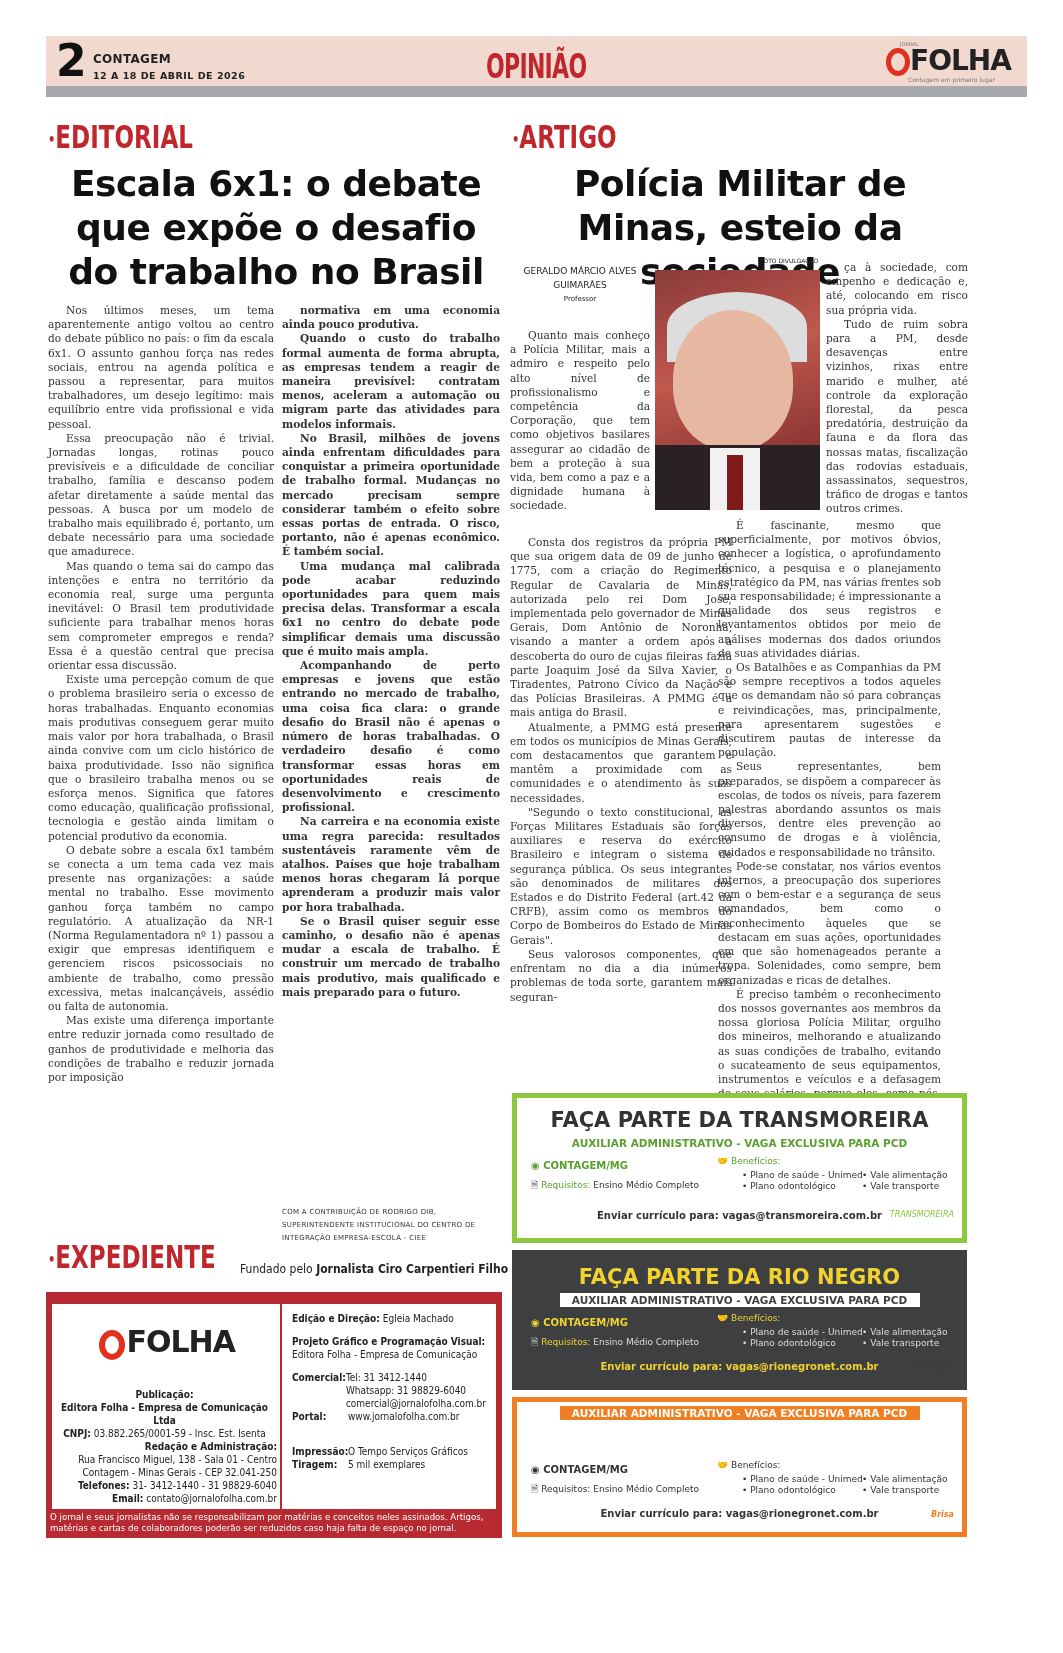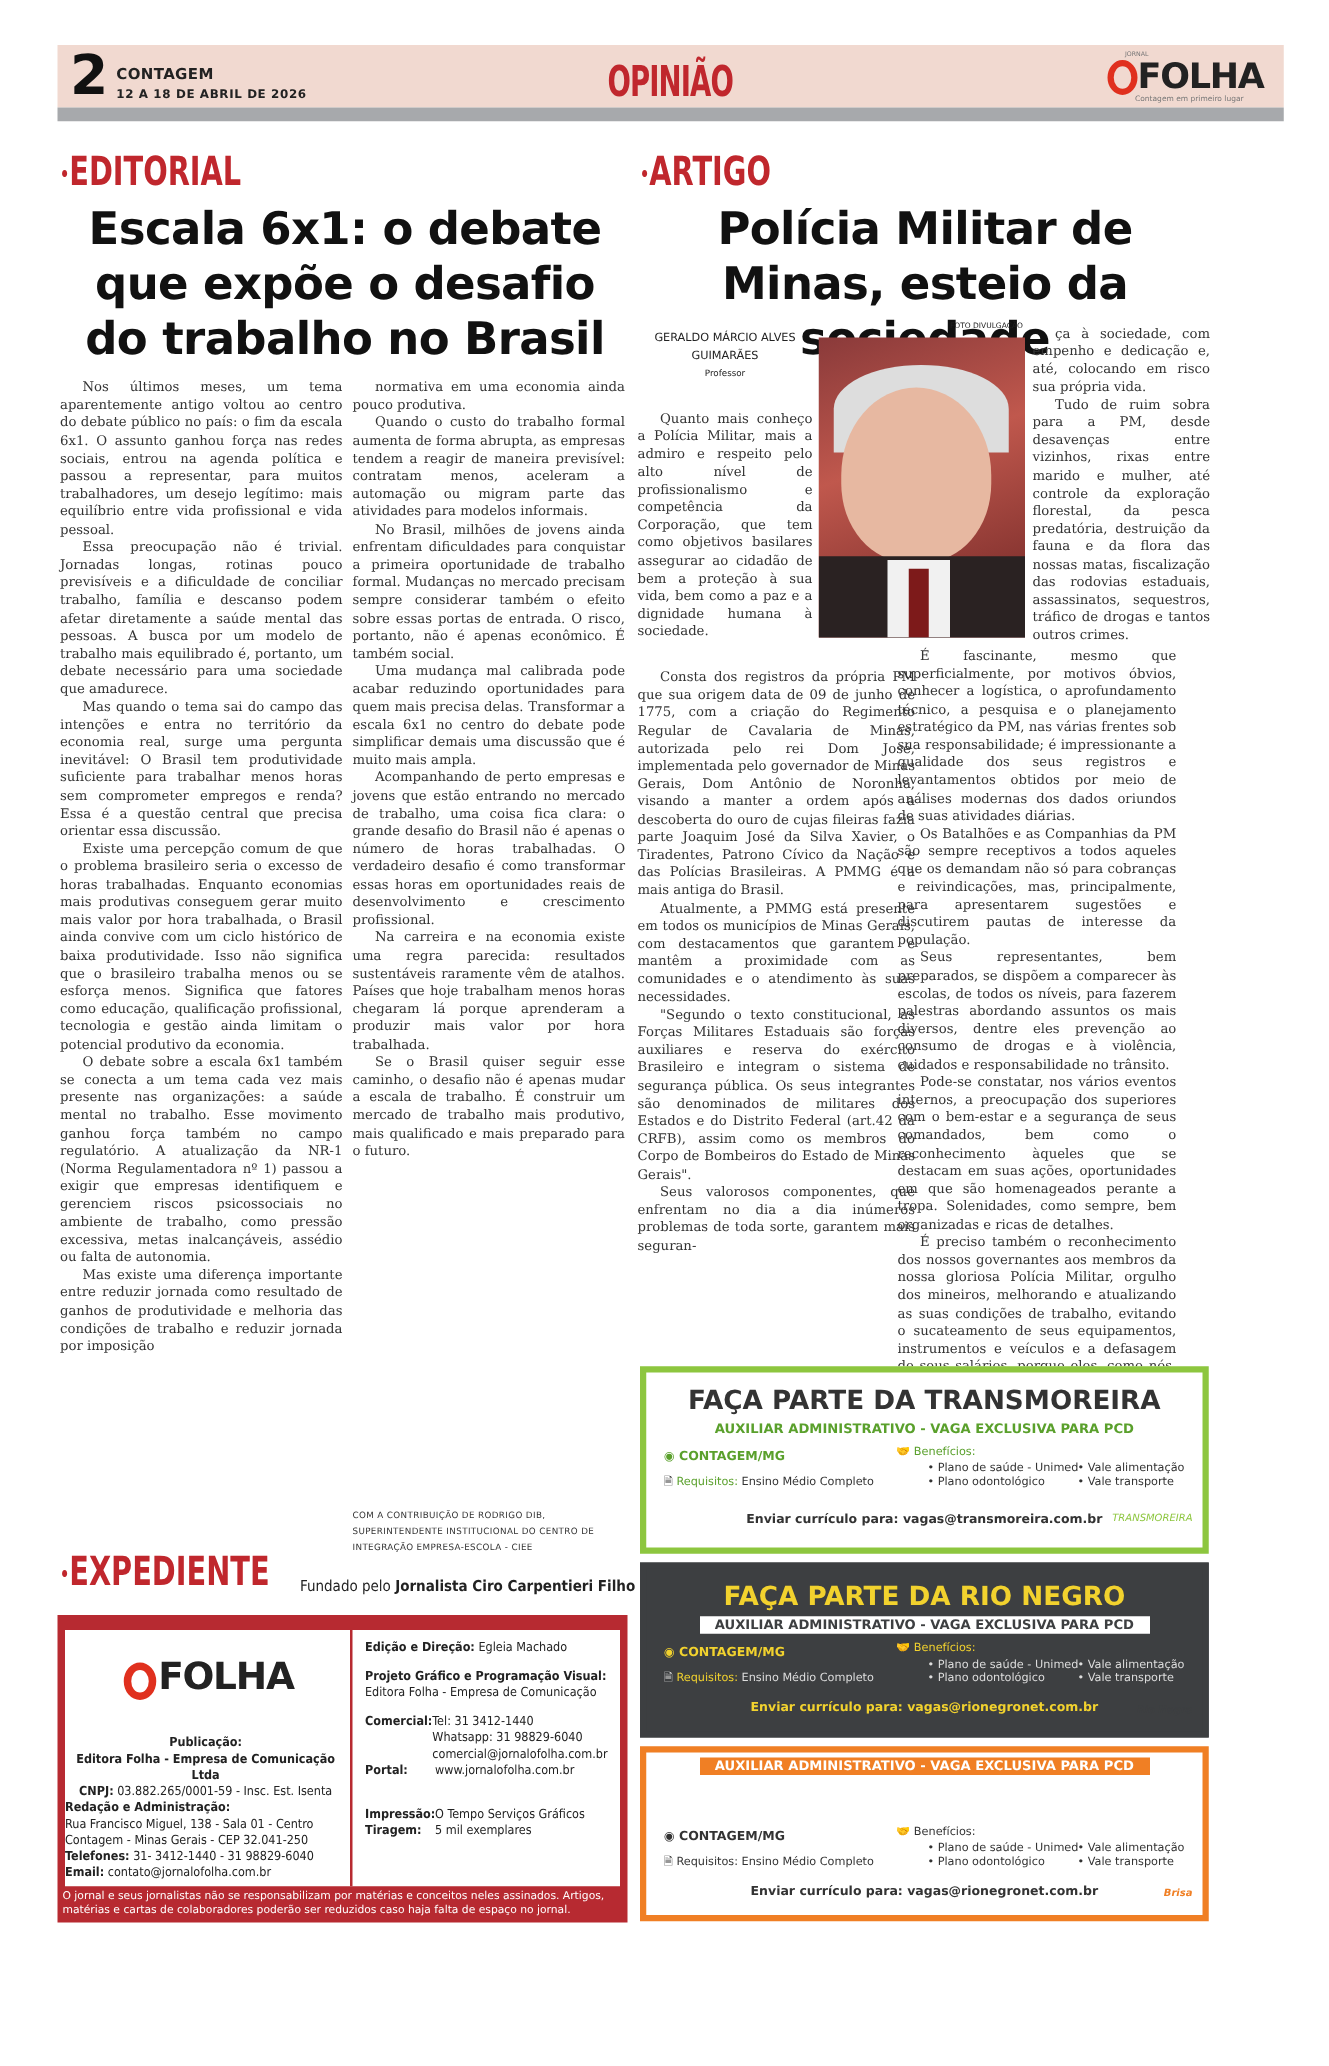--- a/index.html
+++ b/index.html
@@ -61,21 +61,21 @@
 <div class="tag" style="left:48px;top:118px">EDITORIAL</div>
 <div class="headline" style="left:46px;top:162px;width:460px">Escala 6x1: o debate que expõe o desafio do trabalho no Brasil</div>
 <div class="col" id="ed1" style="left: 48px; top: 303px; width: 226px; font-size: 10.6px; line-height: 14.2px;">
     <p>Nos últimos meses, um tema aparentemente antigo voltou ao centro do debate público no país: o fim da escala 6x1. O assunto ganhou força nas redes sociais, entrou na agenda política e passou a representar, para muitos trabalhadores, um desejo legítimo: mais equilíbrio entre vida profissional e vida pessoal.</p>
     <p>Essa preocupação não é trivial. Jornadas longas, rotinas pouco previsíveis e a dificuldade de conciliar trabalho, família e descanso podem afetar diretamente a saúde mental das pessoas. A busca por um modelo de trabalho mais equilibrado é, portanto, um debate necessário para uma sociedade que amadurece.</p>
     <p>Mas quando o tema sai do campo das intenções e entra no território da economia real, surge uma pergunta inevitável: O Brasil tem produtividade suficiente para trabalhar menos horas sem comprometer empregos e renda? Essa é a questão central que precisa orientar essa discussão.</p>
     <p>Existe uma percepção comum de que o problema brasileiro seria o excesso de horas trabalhadas. Enquanto economias mais produtivas conseguem gerar muito mais valor por hora trabalhada, o Brasil ainda convive com um ciclo histórico de baixa produtividade. Isso não significa que o brasileiro trabalha menos ou se esforça menos. Significa que fatores como educação, qualificação profissional, tecnologia e gestão ainda limitam o potencial produtivo da economia.</p>
     <p>O debate sobre a escala 6x1 também se conecta a um tema cada vez mais presente nas organizações: a saúde mental no trabalho. Esse movimento ganhou força também no campo regulatório. A atualização da NR-1 (Norma Regulamentadora nº 1) passou a exigir que empresas identifiquem e gerenciem riscos psicossociais no ambiente de trabalho, como pressão excessiva, metas inalcançáveis, assédio ou falta de autonomia.</p>
     <p>Mas existe uma diferença importante entre reduzir jornada como resultado de ganhos de produtividade e melhoria das condições de trabalho e reduzir jornada por imposição</p>
   </div>
-<div class="col" id="ed2" style="left: 282px; top: 303px; width: 218px; font-size: 10.6px; line-height: 14.2px;">
+<div class="col" id="ed2" style="left: 282px; top: 303px; width: 218px; font-size: 10.6px; line-height: 14.2px; font-weight: bold;">
     <p>normativa em uma economia ainda pouco produtiva.</p>
     <p>Quando o custo do trabalho formal aumenta de forma abrupta, as empresas tendem a reagir de maneira previsível: contratam menos, aceleram a automação ou migram parte das atividades para modelos informais.</p>
     <p>No Brasil, milhões de jovens ainda enfrentam dificuldades para conquistar a primeira oportunidade de trabalho formal. Mudanças no mercado precisam sempre considerar também o efeito sobre essas portas de entrada. O risco, portanto, não é apenas econômico. É também social.</p>
     <p>Uma mudança mal calibrada pode acabar reduzindo oportunidades para quem mais precisa delas. Transformar a escala 6x1 no centro do debate pode simplificar demais uma discussão que é muito mais ampla.</p>
     <p>Acompanhando de perto empresas e jovens que estão entrando no mercado de trabalho, uma coisa fica clara: o grande desafio do Brasil não é apenas o número de horas trabalhadas. O verdadeiro desafio é como transformar essas horas em oportunidades reais de desenvolvimento e crescimento profissional.</p>
     <p>Na carreira e na economia existe uma regra parecida: resultados sustentáveis raramente vêm de atalhos. Países que hoje trabalham menos horas chegaram lá porque aprenderam a produzir mais valor por hora trabalhada.</p>
     <p>Se o Brasil quiser seguir esse caminho, o desafio não é apenas mudar a escala de trabalho. É construir um mercado de trabalho mais produtivo, mais qualificado e mais preparado para o futuro.</p>
   </div>
 <div class="credit" style="left:282px;top:1206px;width:218px">COM A CONTRIBUIÇÃO DE RODRIGO DIB, SUPERINTENDENTE INSTITUCIONAL DO CENTRO DE INTEGRAÇÃO EMPRESA-ESCOLA - CIEE</div>
 
@@ -121,21 +121,21 @@
 <div class="exp-box">
  <div class="exp-inner">
   <div class="exp-left">
    <div style="position:relative;height:60px;margin:10px auto 0;width:140px">
      <span style="position:absolute;left:4px;top:16px;width:26px;height:30px;border-radius:50%;border:6px solid #e0301e"></span>
      <span style="position:absolute;left:32px;top:10px;font:900 30px 'DejaVu Sans',sans-serif;letter-spacing:-1px">FOLHA</span>
    </div>
    <div class="b" style="margin-top:14px">Publicação:</div>
    <div class="b">Editora Folha - Empresa de Comunicação Ltda</div>
    <div><b>CNPJ:</b> <span>03.882.265/0001-59 - Insc. Est. Isenta</span></div>
-   <div style="text-align:left;padding-left:0">
+   <div style="text-align:right;padding-left:0">
     <div class="b">Redação e Administração:</div>
     <div>Rua Francisco Miguel, 138 - Sala 01 - Centro</div>
     <div>Contagem - Minas Gerais - CEP 32.041-250</div>
     <div><b>Telefones:</b> <span>31- 3412-1440 - 31 98829-6040</span></div>
     <div><b>Email:</b> <span>contato@jornalofolha.com.br</span></div>
    </div>
   </div>
   <div class="exp-right">
    <div><b>Edição e Direção:</b> <span>Egleia Machado</span></div>
    <div style="margin-top:10px" class="b">Projeto Gráfico e Programação Visual:</div>

